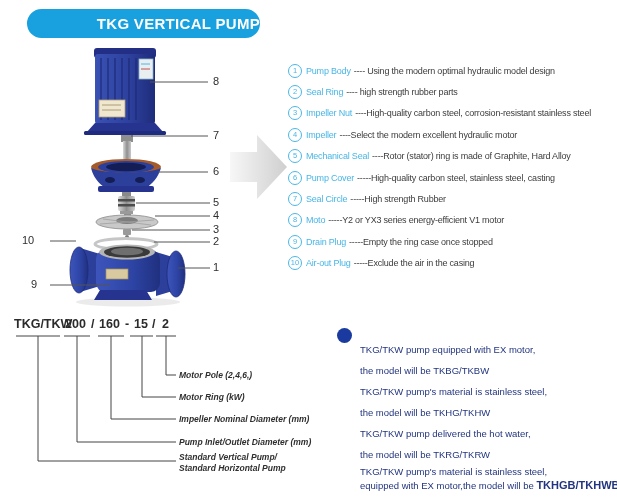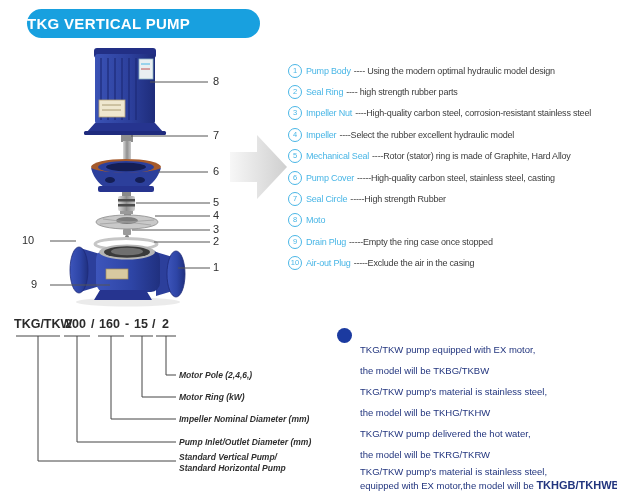--- a/index.html
+++ b/index.html
@@ -2,21 +2,21 @@
 <html><head>
 <meta charset="utf-8">
 <style>
   html,body{margin:0;padding:0;background:#fff;}
   #page{position:relative;width:617px;height:500px;background:#ffffff;overflow:hidden;
         font-family:"Liberation Sans",sans-serif;}
   .abs{position:absolute;}
 
   
   .banner{left:27px;top:9px;width:233px;height:29px;background:#18a0df;border-radius:15px;
-          display:flex;align-items:center;justify-content:flex-start;}
+          display:flex;align-items:center;justify-content:flex-end;}
   .banner-title{color:#ffffff;font-weight:bold;font-size:15px;letter-spacing:.3px;}
 
   
   .callout{font-size:11px;color:#2f2f2f;line-height:11px;}
 
   
   .parts{left:288px;top:60px;width:329px;}
   .part-row{height:21.4px;display:flex;align-items:center;white-space:nowrap;
             font-size:9px;letter-spacing:-0.2px;color:#3c3c3c;}
   .pnum{flex:0 0 auto;width:12px;height:12px;border:1px solid #49b6e6;border-radius:50%;
@@ -182,40 +182,41 @@
       <span class="pdesc">---- high strength rubber parts</span>
     </div>
     <div class="part-row">
       <span class="pnum">3</span>
       <span class="pname">Impeller Nut</span>
       <span class="pdesc">----High-quality carbon steel, corrosion-resistant stainless steel</span>
     </div>
     <div class="part-row">
       <span class="pnum">4</span>
       <span class="pname">Impeller</span>
-      <span class="pdesc">----Select the rubber excellent hydraulic model</span>
+      <span class="pdesc">----Select the modern excellent hydraulic motor</span>
     </div>
     <div class="part-row">
       <span class="pnum">5</span>
       <span class="pname">Mechanical Seal</span>
       <span class="pdesc">----Rotor (stator) ring is made of Graphite, Hard Alloy</span>
     </div>
     <div class="part-row">
       <span class="pnum">6</span>
       <span class="pname">Pump Cover</span>
       <span class="pdesc">-----High-quality carbon steel, stainless steel, casting</span>
     </div>
     <div class="part-row">
       <span class="pnum">7</span>
       <span class="pname">Seal Circle</span>
       <span class="pdesc">-----High strength Rubber</span>
     </div>
     <div class="part-row">
       <span class="pnum">8</span>
       <span class="pname">Moto</span>
+      <span class="pdesc">-----Y2 or YX3 series energy-efficient V1 motor</span>
     </div>
     <div class="part-row">
       <span class="pnum">9</span>
       <span class="pname">Drain Plug</span>
       <span class="pdesc">-----Empty the ring case once stopped</span>
     </div>
     <div class="part-row">
       <span class="pnum">10</span>
       <span class="pname">Air-out Plug</span>
       <span class="pdesc">-----Exclude the air in the casing</span>

